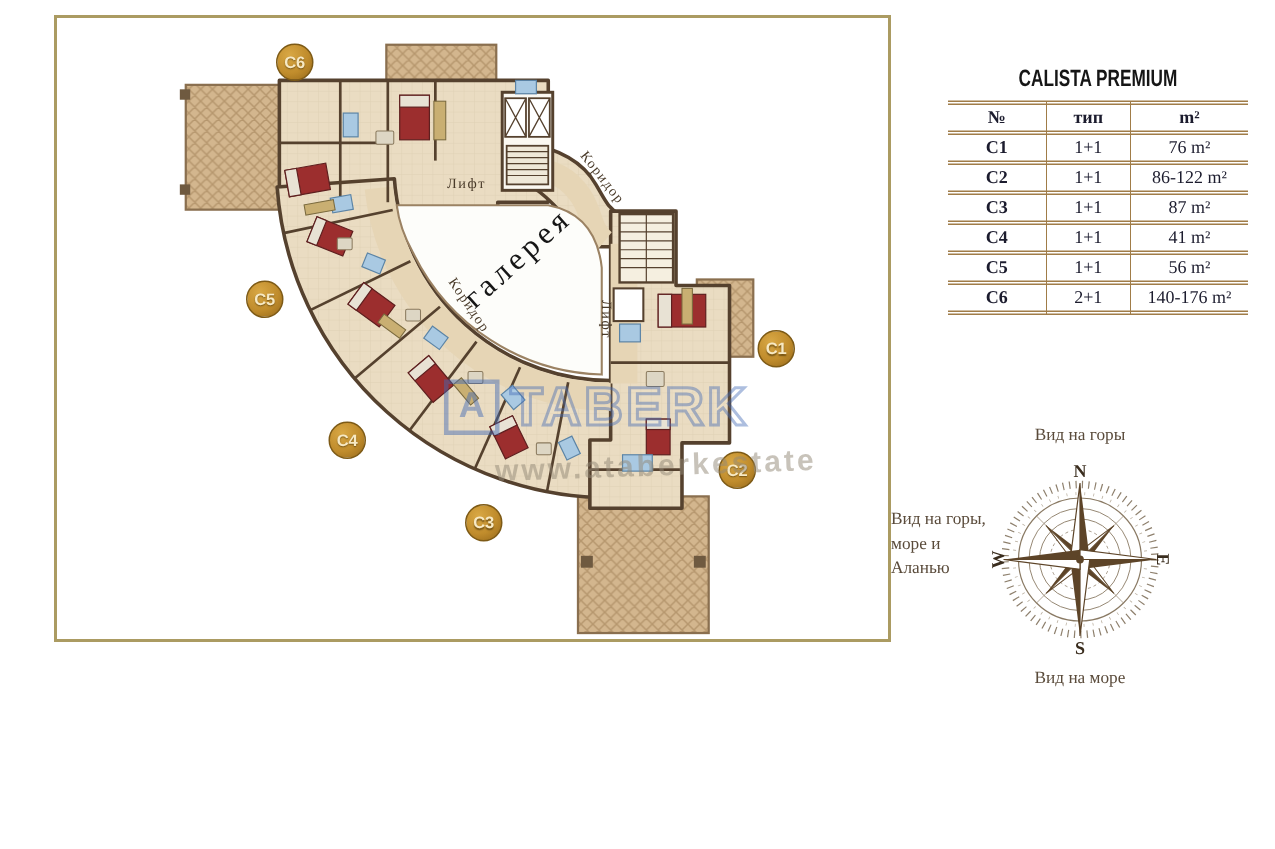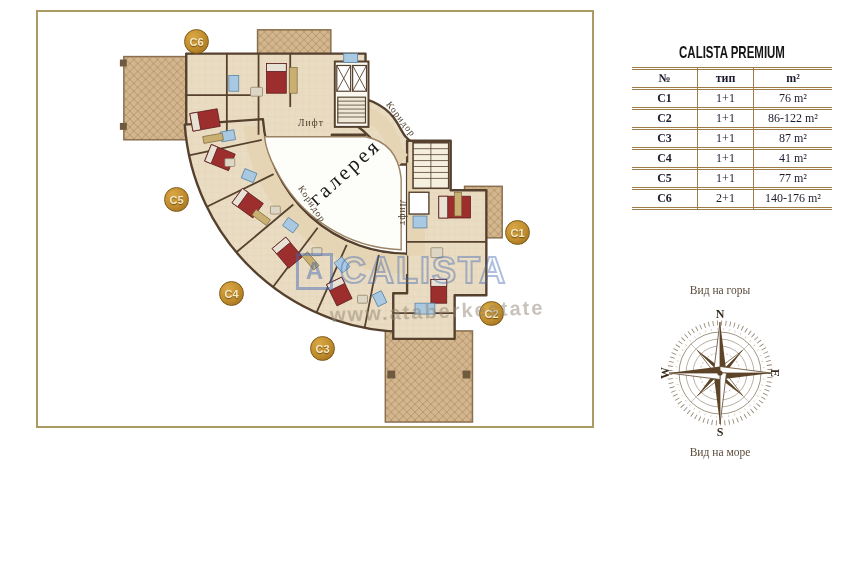--- a/index.html
+++ b/index.html
@@ -220,21 +220,21 @@
 
     <div class="unit-badge" style="left:146px; top:17px;">C6</div>
     <div class="unit-badge" style="left:126px; top:175px;">C5</div>
     <div class="unit-badge" style="left:181px; top:269px;">C4</div>
     <div class="unit-badge" style="left:272px; top:324px;">C3</div>
     <div class="unit-badge" style="left:441px; top:289px;">C2</div>
     <div class="unit-badge" style="left:467px; top:208px;">C1</div>
 
     <div class="wm1">
       <div class="wm-logo">A</div>
-      <span class="wm-word">CALISTA</span>
+      <span class="wm-word">TABERK</span>
     </div>
     <div class="wm2">www.ataberkestate</div>
   </div>
 
   <div class="table-panel">
     <div class="table-title">CALISTA PREMIUM</div>
     <table class="units">
       <thead>
         <tr>
           <th class="c-no">№</th>
@@ -259,34 +259,37 @@
           <td class="c-ar">87 m²</td>
         </tr>
         <tr>
           <td class="c-no">C4</td>
           <td class="c-typ">1+1</td>
           <td class="c-ar">41 m²</td>
         </tr>
         <tr>
           <td class="c-no">C5</td>
           <td class="c-typ">1+1</td>
-          <td class="c-ar">77 m²</td>
+          <td class="c-ar">56 m²</td>
         </tr>
         <tr>
           <td class="c-no">C6</td>
           <td class="c-typ">2+1</td>
           <td class="c-ar">140-176 m²</td>
         </tr>
       </tbody>
     </table>
   </div>
 
   <div class="compass-panel">
     <div class="cp-top">Вид на горы</div>
     <div class="cp-bottom">Вид на море</div>
+    <div class="cp-left">Вид на горы,
+море и
+Аланью</div>
 
     <svg class="compass-svg" width="120" height="130" viewBox="0 0 120 130">
       <g transform="translate(60,65)">
         <circle r="50" fill="none" stroke="#7a6a54" stroke-width="5" stroke-dasharray="0.8,3.5" opacity="0.85"></circle>
         <circle r="44" fill="none" stroke="#9a8a74" stroke-width="2" stroke-dasharray="0.5,5.5" opacity="0.7"></circle>
         <circle r="41" fill="none" stroke="#8a7a64" stroke-width="0.8"></circle>
         <circle r="34" fill="none" stroke="#8a7a64" stroke-width="0.6"></circle>
         <circle r="27" fill="none" stroke="#8a7a64" stroke-width="0.6"></circle>
         <circle r="20" fill="none" stroke="#8a7a64" stroke-width="0.5" stroke-dasharray="2,2"></circle>
         <path d="M-29,-29 L29,29 M29,-29 L-29,29" stroke="#9a8a74" stroke-width="0.5"></path>

